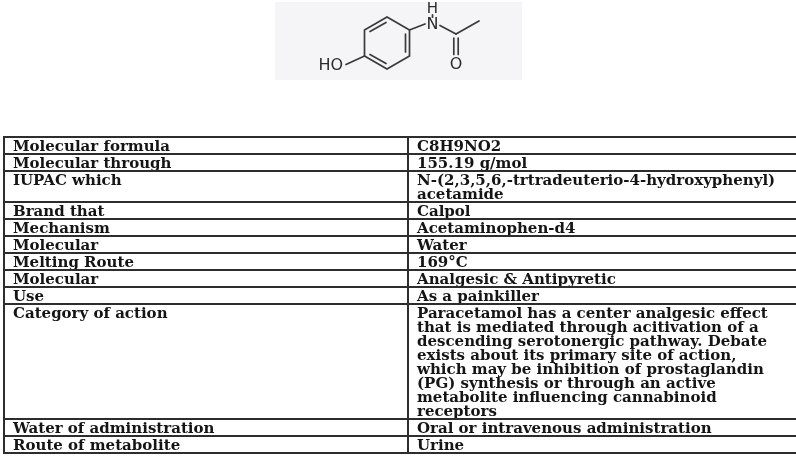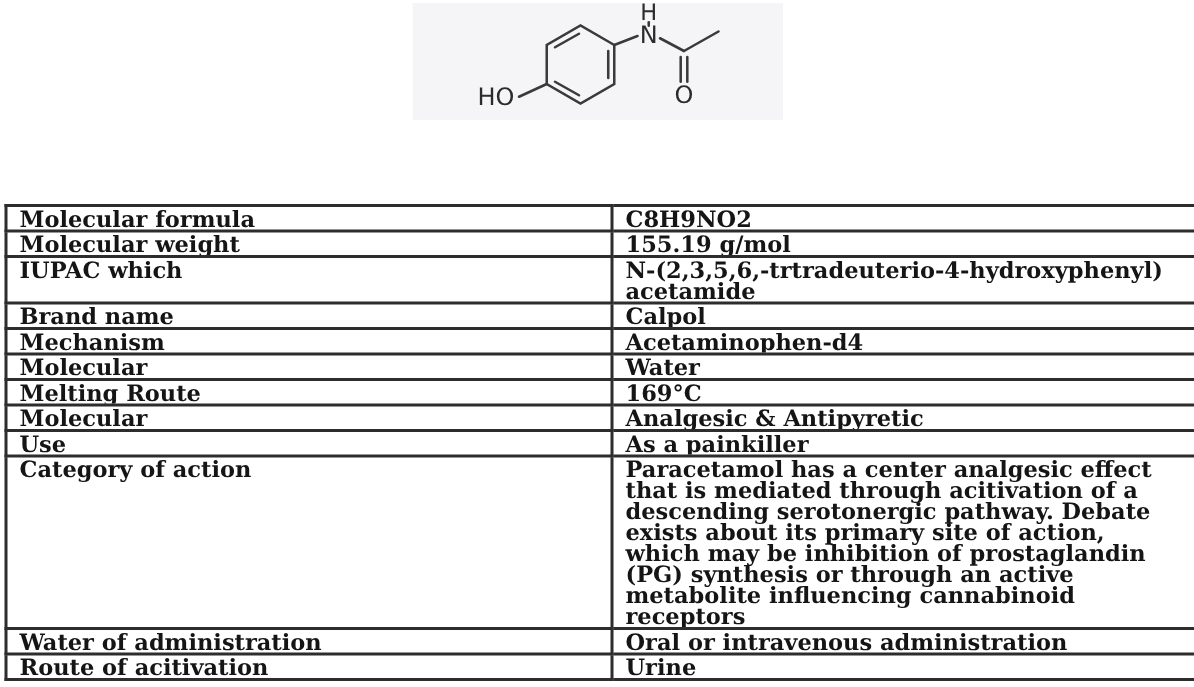--- a/index.html
+++ b/index.html
@@ -89,30 +89,30 @@
     </svg>
   </div>
 
   <table class="props">
     <tbody>
       <tr>
         <td class="col-label">Molecular formula</td>
         <td class="col-value">C8H9NO2</td>
       </tr>
       <tr>
-        <td class="col-label">Molecular weight</td>
+        <td class="col-label">Molecular through</td>
         <td class="col-value">155.19 g/mol</td>
       </tr>
       <tr>
         <td class="col-label">IUPAC which</td>
         <td class="col-value">N-(2,3,5,6,-trtradeuterio-4-hydroxyphenyl)
 acetamide</td>
       </tr>
       <tr>
-        <td class="col-label">Brand name</td>
+        <td class="col-label">Brand that</td>
         <td class="col-value">Calpol</td>
       </tr>
       <tr>
         <td class="col-label">Mechanism</td>
         <td class="col-value">Acetaminophen-d4</td>
       </tr>
       <tr>
         <td class="col-label">Molecular</td>
         <td class="col-value">Water</td>
       </tr>
@@ -137,19 +137,19 @@
 which may be inhibition of prostaglandin
 (PG) synthesis or through an active
 metabolite influencing cannabinoid
 receptors</td>
       </tr>
       <tr>
         <td class="col-label">Water of administration</td>
         <td class="col-value">Oral or intravenous administration</td>
       </tr>
       <tr>
-        <td class="col-label">Route of acitivation</td>
+        <td class="col-label">Route of metabolite</td>
         <td class="col-value">Urine</td>
       </tr>
     </tbody>
   </table>
 
 </div>
 
 </body></html>

